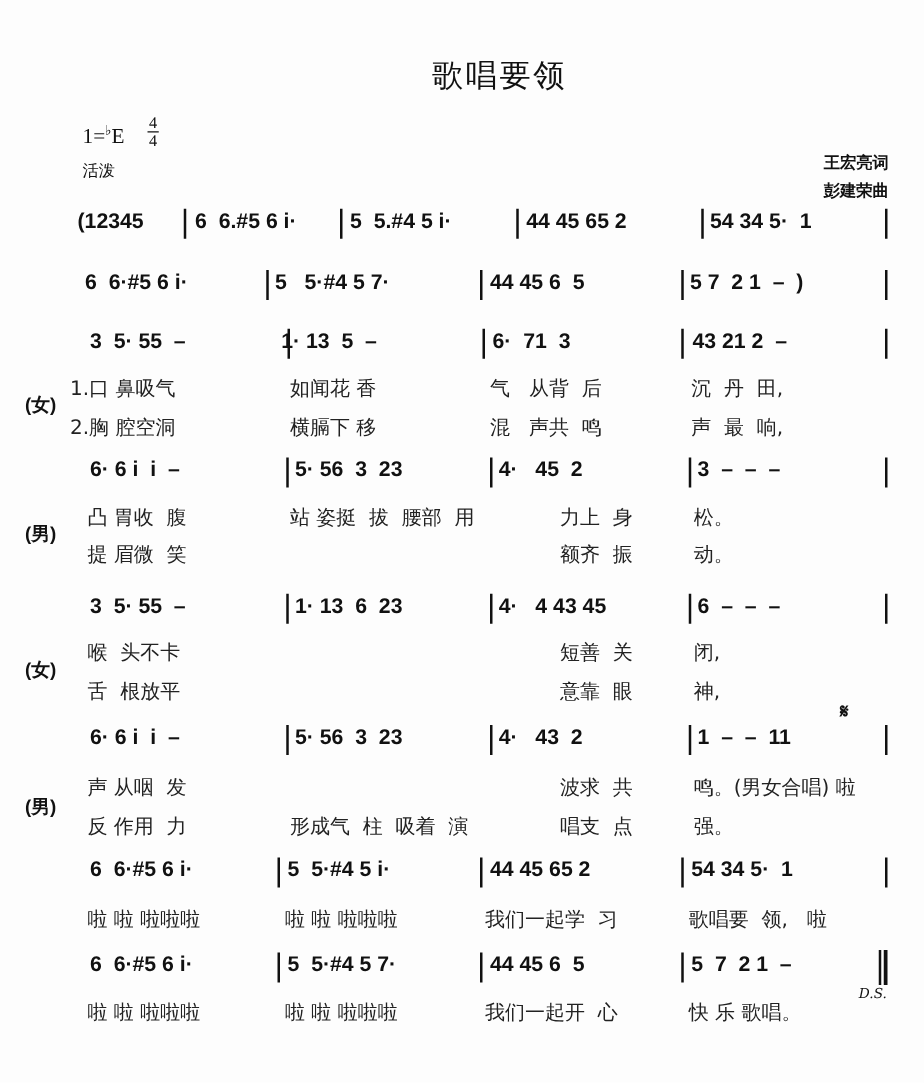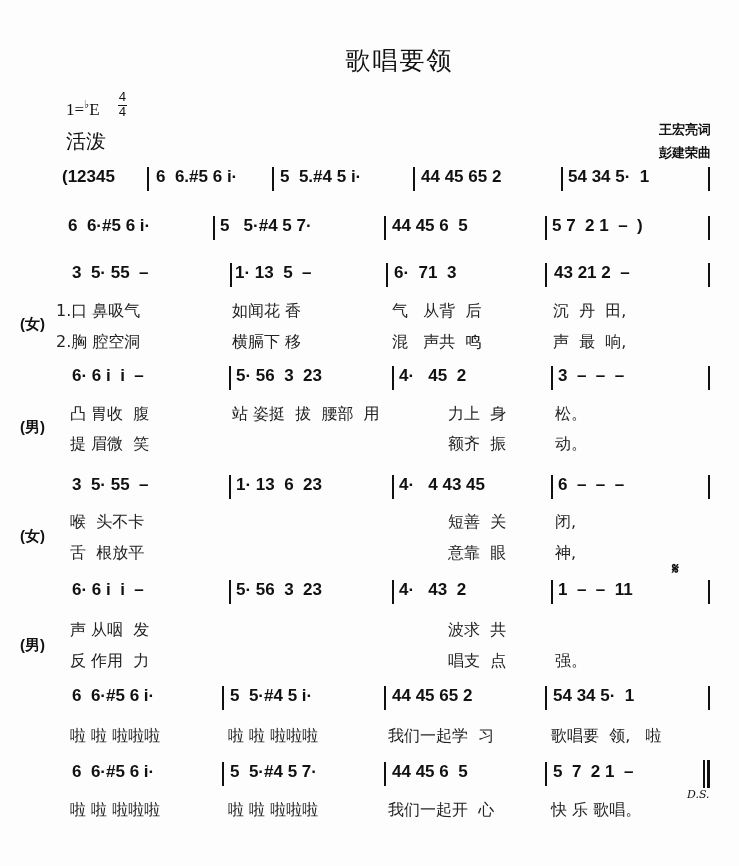--- a/index.html
+++ b/index.html
@@ -1,23 +1,23 @@
 <!DOCTYPE html>
 <html><head>
 <meta charset="utf-8">
 <style>
   html, body { margin: 0; padding: 0; background: #ffffff; }
   body { width: 739px; height: 866px; position: relative; overflow: hidden; font-family: "Liberation Sans", "DejaVu Sans", sans-serif; color: #111; }
   .page { position: absolute; left: 0; top: 0; width: 739px; height: 866px; background: #fdfdfd; }
   .title { position: absolute; left: 0; width: 739px; top: 44px; text-align: center; font-family: "DejaVu Serif", serif; font-size: 25px; letter-spacing: 2px; padding-left: 60px; box-sizing: border-box; }
   .key { position: absolute; left: 66px; top: 98px; font-size: 17px; font-family: "Liberation Serif", serif; }
   .key .flat { font-size: 11px; vertical-align: super; }
-  .frac { position: absolute; left: 118px; top: 91px; font-size: 13px; font-family: Liberation Mono, monospace; line-height: 14px; text-align: center; }
+  .frac { position: absolute; left: 118px; top: 91px; font-size: 13px; font-family: Liberation Serif, serif; line-height: 14px; text-align: center; }
   .frac .bar { display: block; border-top: 1px solid #111; width: 9px; }
-  .tempo { position: absolute; left: 66px; top: 128px; font-size: 20px; }
+  .tempo { position: absolute; left: 66px; top: 128px; font-size: 13px; }
   .credit { position: absolute; right: 28px; font-size: 13px; font-family: "DejaVu Serif", serif; font-weight: bold; }
   .row { position: absolute; left: 0; width: 627px; height: 30px; }
   .n { position: absolute; font-family: "Liberation Sans", sans-serif; font-weight: bold; font-size: 17px; line-height: 20px; white-space: pre; }
   .bl { position: absolute; width: 1.5px; background: #111; }
   .lyr { position: absolute; font-size: 16px; white-space: pre; color: #222; font-family: "DejaVu Sans", sans-serif; }
   .voice { position: absolute; left: 20px; font-size: 15px; font-weight: bold; }
   .dsign { position: absolute; font-family: "DejaVu Serif", serif; font-style: italic; font-size: 11px; }
   .segno { position: absolute; font-size: 16px; font-weight: bold; }
 </style>
 </head>
@@ -53,21 +53,21 @@
     <div class="bl" style="left:384px;top:0;height:24px"></div>
     <span class="n" style="left:392px">44 45 6  5</span>
     <div class="bl" style="left:545px;top:0;height:24px"></div>
     <span class="n" style="left:552px">5 7  2 1  –  )</span>
     <div class="bl" style="left:708px;top:0;height:24px"></div>
   </div>
 
   <div class="row" style="top:263px">
     <span class="n" style="left:72px">3  5· 55  –</span>
     <div class="bl" style="left:230px;top:0;height:24px"></div>
-    <span class="n" style="left:235px">1· 13  5  –</span>
+    <span class="n" style="left:225px">1· 13  5  –</span>
     <div class="bl" style="left:386px;top:0;height:24px"></div>
     <span class="n" style="left:394px">6·  71  3</span>
     <div class="bl" style="left:545px;top:0;height:24px"></div>
     <span class="n" style="left:554px">43 21 2  –</span>
     <div class="bl" style="left:708px;top:0;height:24px"></div>
   </div>
   <div class="voice" style="top:315px">(女)</div>
   <div class="lyr" style="left:56px;top:301px">1.口 鼻吸气</div>
   <div class="lyr" style="left:232px;top:301px">如闻花 香</div>
   <div class="lyr" style="left:392px;top:301px">气   从背  后</div>
@@ -121,21 +121,23 @@
     <span class="n" style="left:236px">5· 56  3  23</span>
     <div class="bl" style="left:392px;top:0;height:24px"></div>
     <span class="n" style="left:399px">4·   43  2</span>
     <div class="bl" style="left:551px;top:0;height:24px"></div>
     <span class="n" style="left:558px">1  –  –  11</span>
     <div class="bl" style="left:708px;top:0;height:24px"></div>
   </div>
   <div class="voice" style="top:636px">(男)</div>
   <div class="lyr" style="left:70px;top:620px">声 从咽  发</div>
   <div class="lyr" style="left:448px;top:620px">波求  共</div>
+  <div class="lyr" style="left:555px;top:620px">鸣。(男女合唱) 啦</div>
   <div class="lyr" style="left:70px;top:651px">反 作用  力</div>
+  <div class="lyr" style="left:232px;top:651px">形成气  柱  吸着  演</div>
   <div class="lyr" style="left:448px;top:651px">唱支  点</div>
   <div class="lyr" style="left:555px;top:651px">强。</div>
 
   <div class="row" style="top:686px">
     <span class="n" style="left:72px">6  6·#5 6 i·</span>
     <div class="bl" style="left:222px;top:0;height:24px"></div>
     <span class="n" style="left:230px">5  5·#4 5 i·</span>
     <div class="bl" style="left:384px;top:0;height:24px"></div>
     <span class="n" style="left:392px">44 45 65 2</span>
     <div class="bl" style="left:545px;top:0;height:24px"></div>

